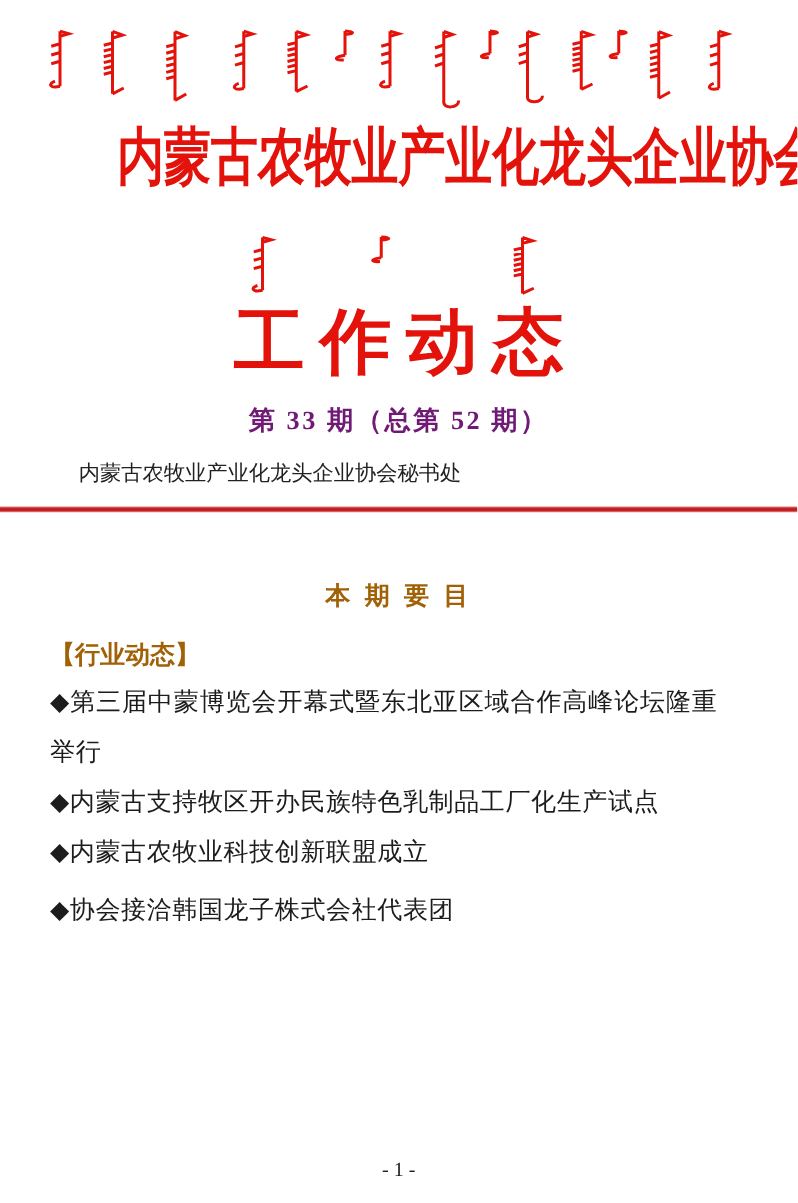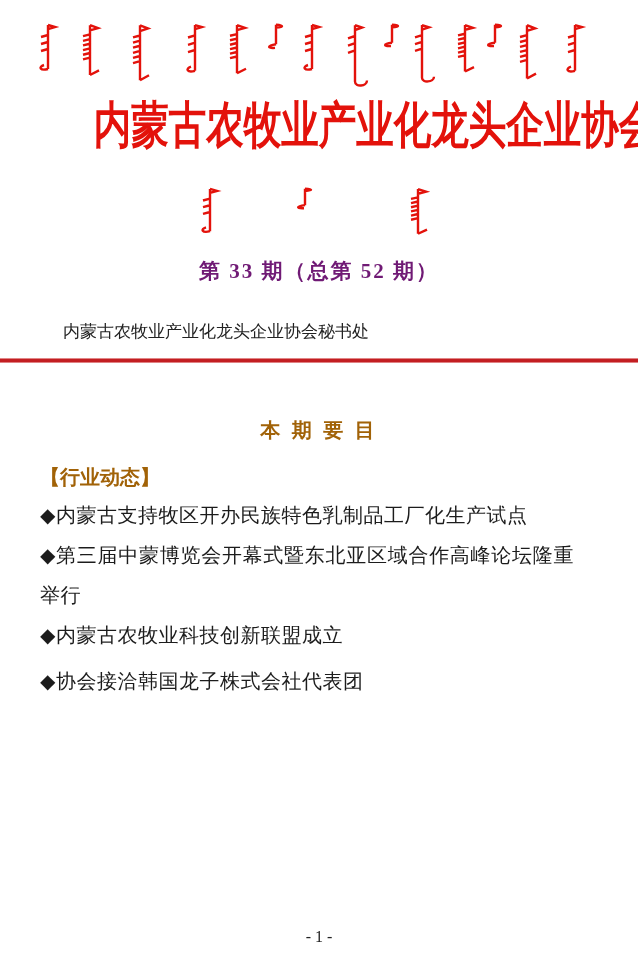--- a/index.html
+++ b/index.html
@@ -73,21 +73,21 @@
   .issue-line {
     margin-top: 16px;
     text-align: center;
     font-weight: bold;
     font-size: 21px;
     line-height: 26px;
     letter-spacing: 2px;
     color: #701a75;
   }
   .publisher-row {
-    margin-top: 36px;
+    margin-top: 18px;
     padding: 0 63px;
     display: flex;
     justify-content: space-between;
     align-items: baseline;
     font-size: 17px;
     line-height: 24px;
     color: #222;
   }
 
   .red-rule {
@@ -184,35 +184,36 @@
   <div class="org-title">
     <span class="org-title-inner">内蒙古农牧业产业化龙头企业协会</span>
   </div>
 
   <svg class="mongol-row2" aria-hidden="true">
     <use href="#mg-a" transform="translate(200,0) scale(1,0.48)"></use>
     <use href="#mg-c" transform="translate(295,0) scale(1,0.22)"></use>
     <use href="#mg-b" transform="translate(408,0) scale(1,0.52)"></use>
   </svg>
 
+  <div class="bulletin-title">工作动态</div>
 
   <div class="issue-line">第 33 期（总第 52 期）</div>
 
   <div class="publisher-row">
     <span>内蒙古农牧业产业化龙头企业协会秘书处</span>
   </div>
 
   <div class="red-rule"></div>
 
   <div class="toc-title">本 期 要 目</div>
 
   <div class="section-heading">【行业动态】</div>
   <div class="toc-items">
+    <p class="toc-item">◆第三届中蒙博览会开幕式暨东北亚区域合作高峰论坛隆重举行</p>
     <p class="toc-item">◆内蒙古支持牧区开办民族特色乳制品工厂化生产试点</p>
-    <p class="toc-item">◆第三届中蒙博览会开幕式暨东北亚区域合作高峰论坛隆重举行</p>
     <p class="toc-item">◆内蒙古农牧业科技创新联盟成立</p>
   </div>
 
   <div class="toc-items">
     <p class="toc-item">◆协会接洽韩国龙子株式会社代表团</p>
   </div>
 
   <div class="page-footer">- 1 -</div>
 
 </div>

